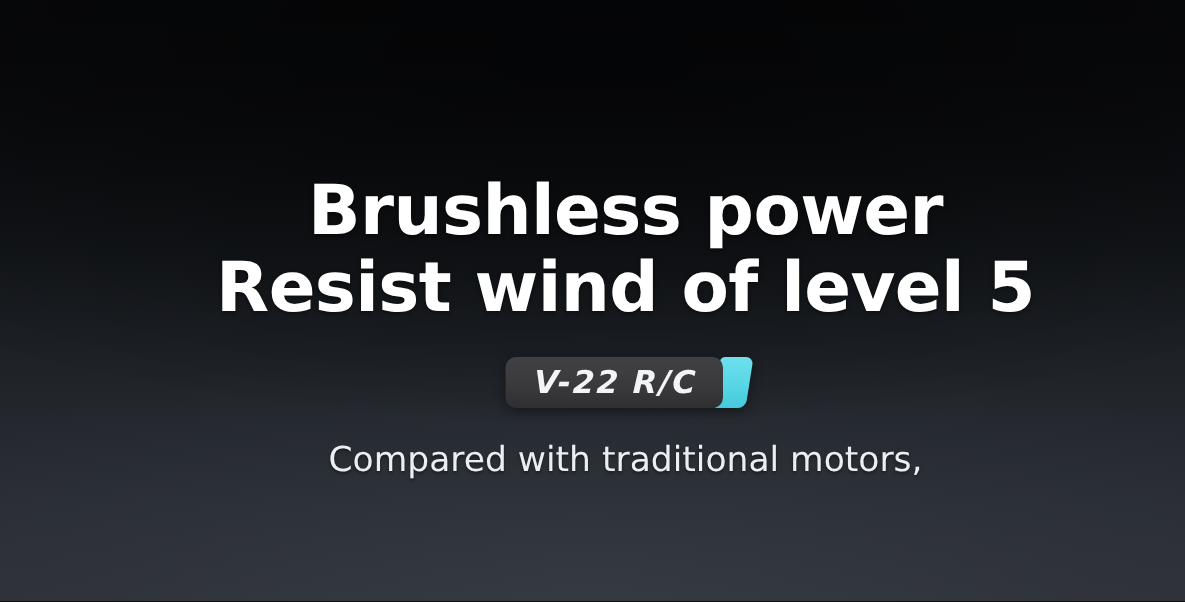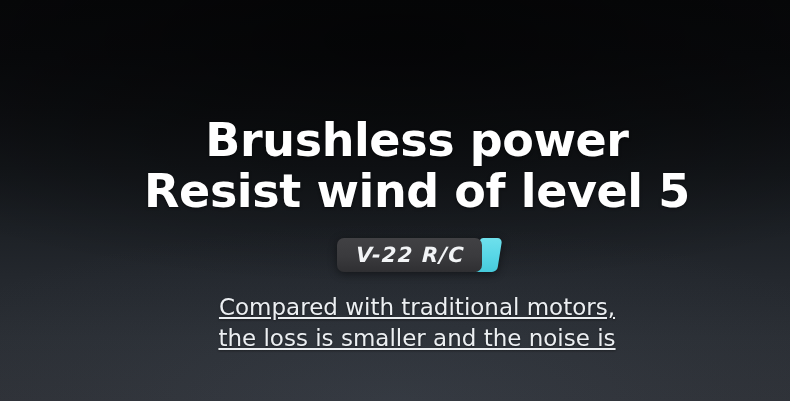--- a/index.html
+++ b/index.html
@@ -118,23 +118,22 @@
     z-index: 1;
   }
 
   
   .subtitle {
     margin-top: 20px;
     color: #eceff2;
     font-size: 23px;
     font-weight: 400;
     line-height: 31px;
-    text-align: center;
+    text-align: left;
     text-shadow: 0 1px 2px rgba(0,0,0,0.4);
-    text-decoration: underline;
   }
   .subtitle div { white-space: nowrap; }
 </style>
 </head>
 <body>
 
 <div id="banner">
   <div class="content">
 
     <h1 class="headline headline-line-1">Brushless power</h1>
@@ -143,17 +142,16 @@
 
     <div class="badge-wrap">
       <div class="badge-body">
         <span class="badge-text">V-22 R/C</span>
       </div>
       <div class="badge-accent"></div>
     </div>
 
     <div class="subtitle">
       <div>Compared with traditional motors,</div>
-      <div>the loss is smaller and the noise is</div>
     </div>
 
   </div>
 </div>
 
 </body></html>

